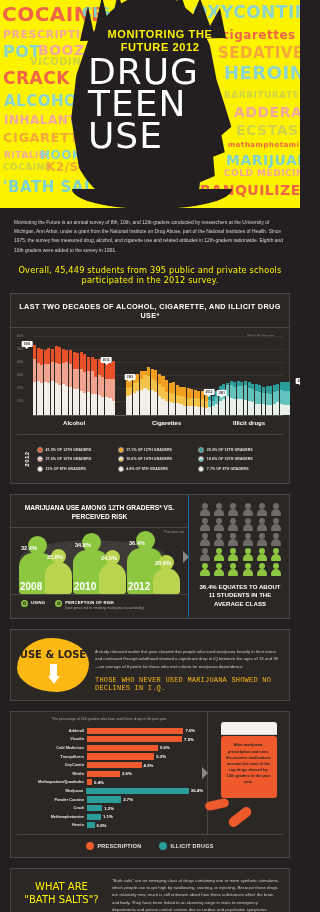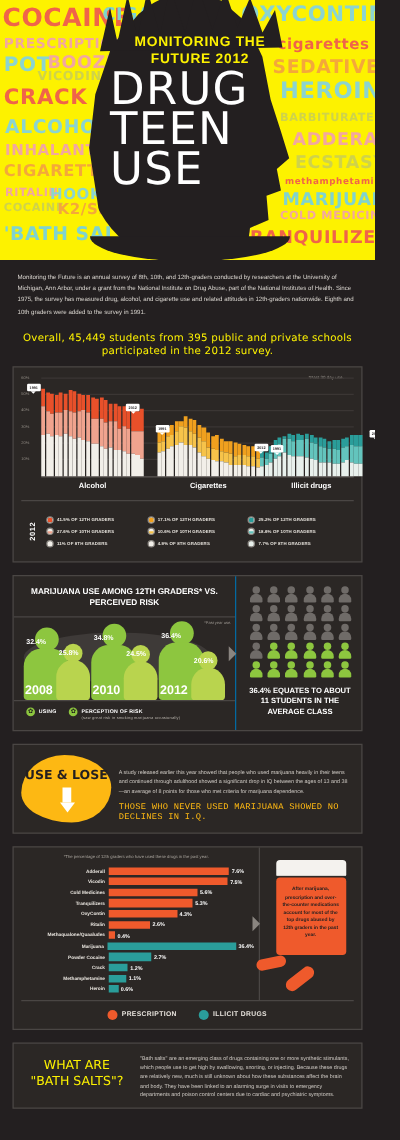--- a/index.html
+++ b/index.html
@@ -172,20 +172,21 @@
     <div>TEEN</div>
     <div>USE</div>
   </div>
   <div class="notch"></div>
 </div>
 
 <div class="intro">Monitoring the Future is an annual survey of 8th, 10th, and 12th-graders conducted by researchers at the University of Michigan, Ann Arbor, under a grant from the National Institute on Drug Abuse, part of the National Institutes of Health. Since 1975, the survey has measured drug, alcohol, and cigarette use and related attitudes in 12th-graders nationwide. Eighth and 10th graders were added to the survey in 1991.</div>
 <div class="overall">Overall, 45,449 students from 395 public and private schools participated in the 2012 survey.</div>
 
 <div class="panel">
+  <div class="panel-title">LAST TWO DECADES OF ALCOHOL, CIGARETTE, AND ILLICIT DRUG USE*</div>
   <div class="c1-wrap">
     <div class="footnote">*Past 30 day use.</div>
     <div class="c1-plot" id="c1plot">
         <div class="gridline" style="bottom: 13px;"></div>
         <div class="ylab" style="bottom: 10px;">10%</div>
         <div class="gridline" style="bottom: 26px;"></div>
         <div class="ylab" style="bottom: 23px;">20%</div>
         <div class="gridline" style="bottom: 39px;"></div>
         <div class="ylab" style="bottom: 36px;">30%</div>
         <div class="gridline" style="bottom: 52px;"></div>

